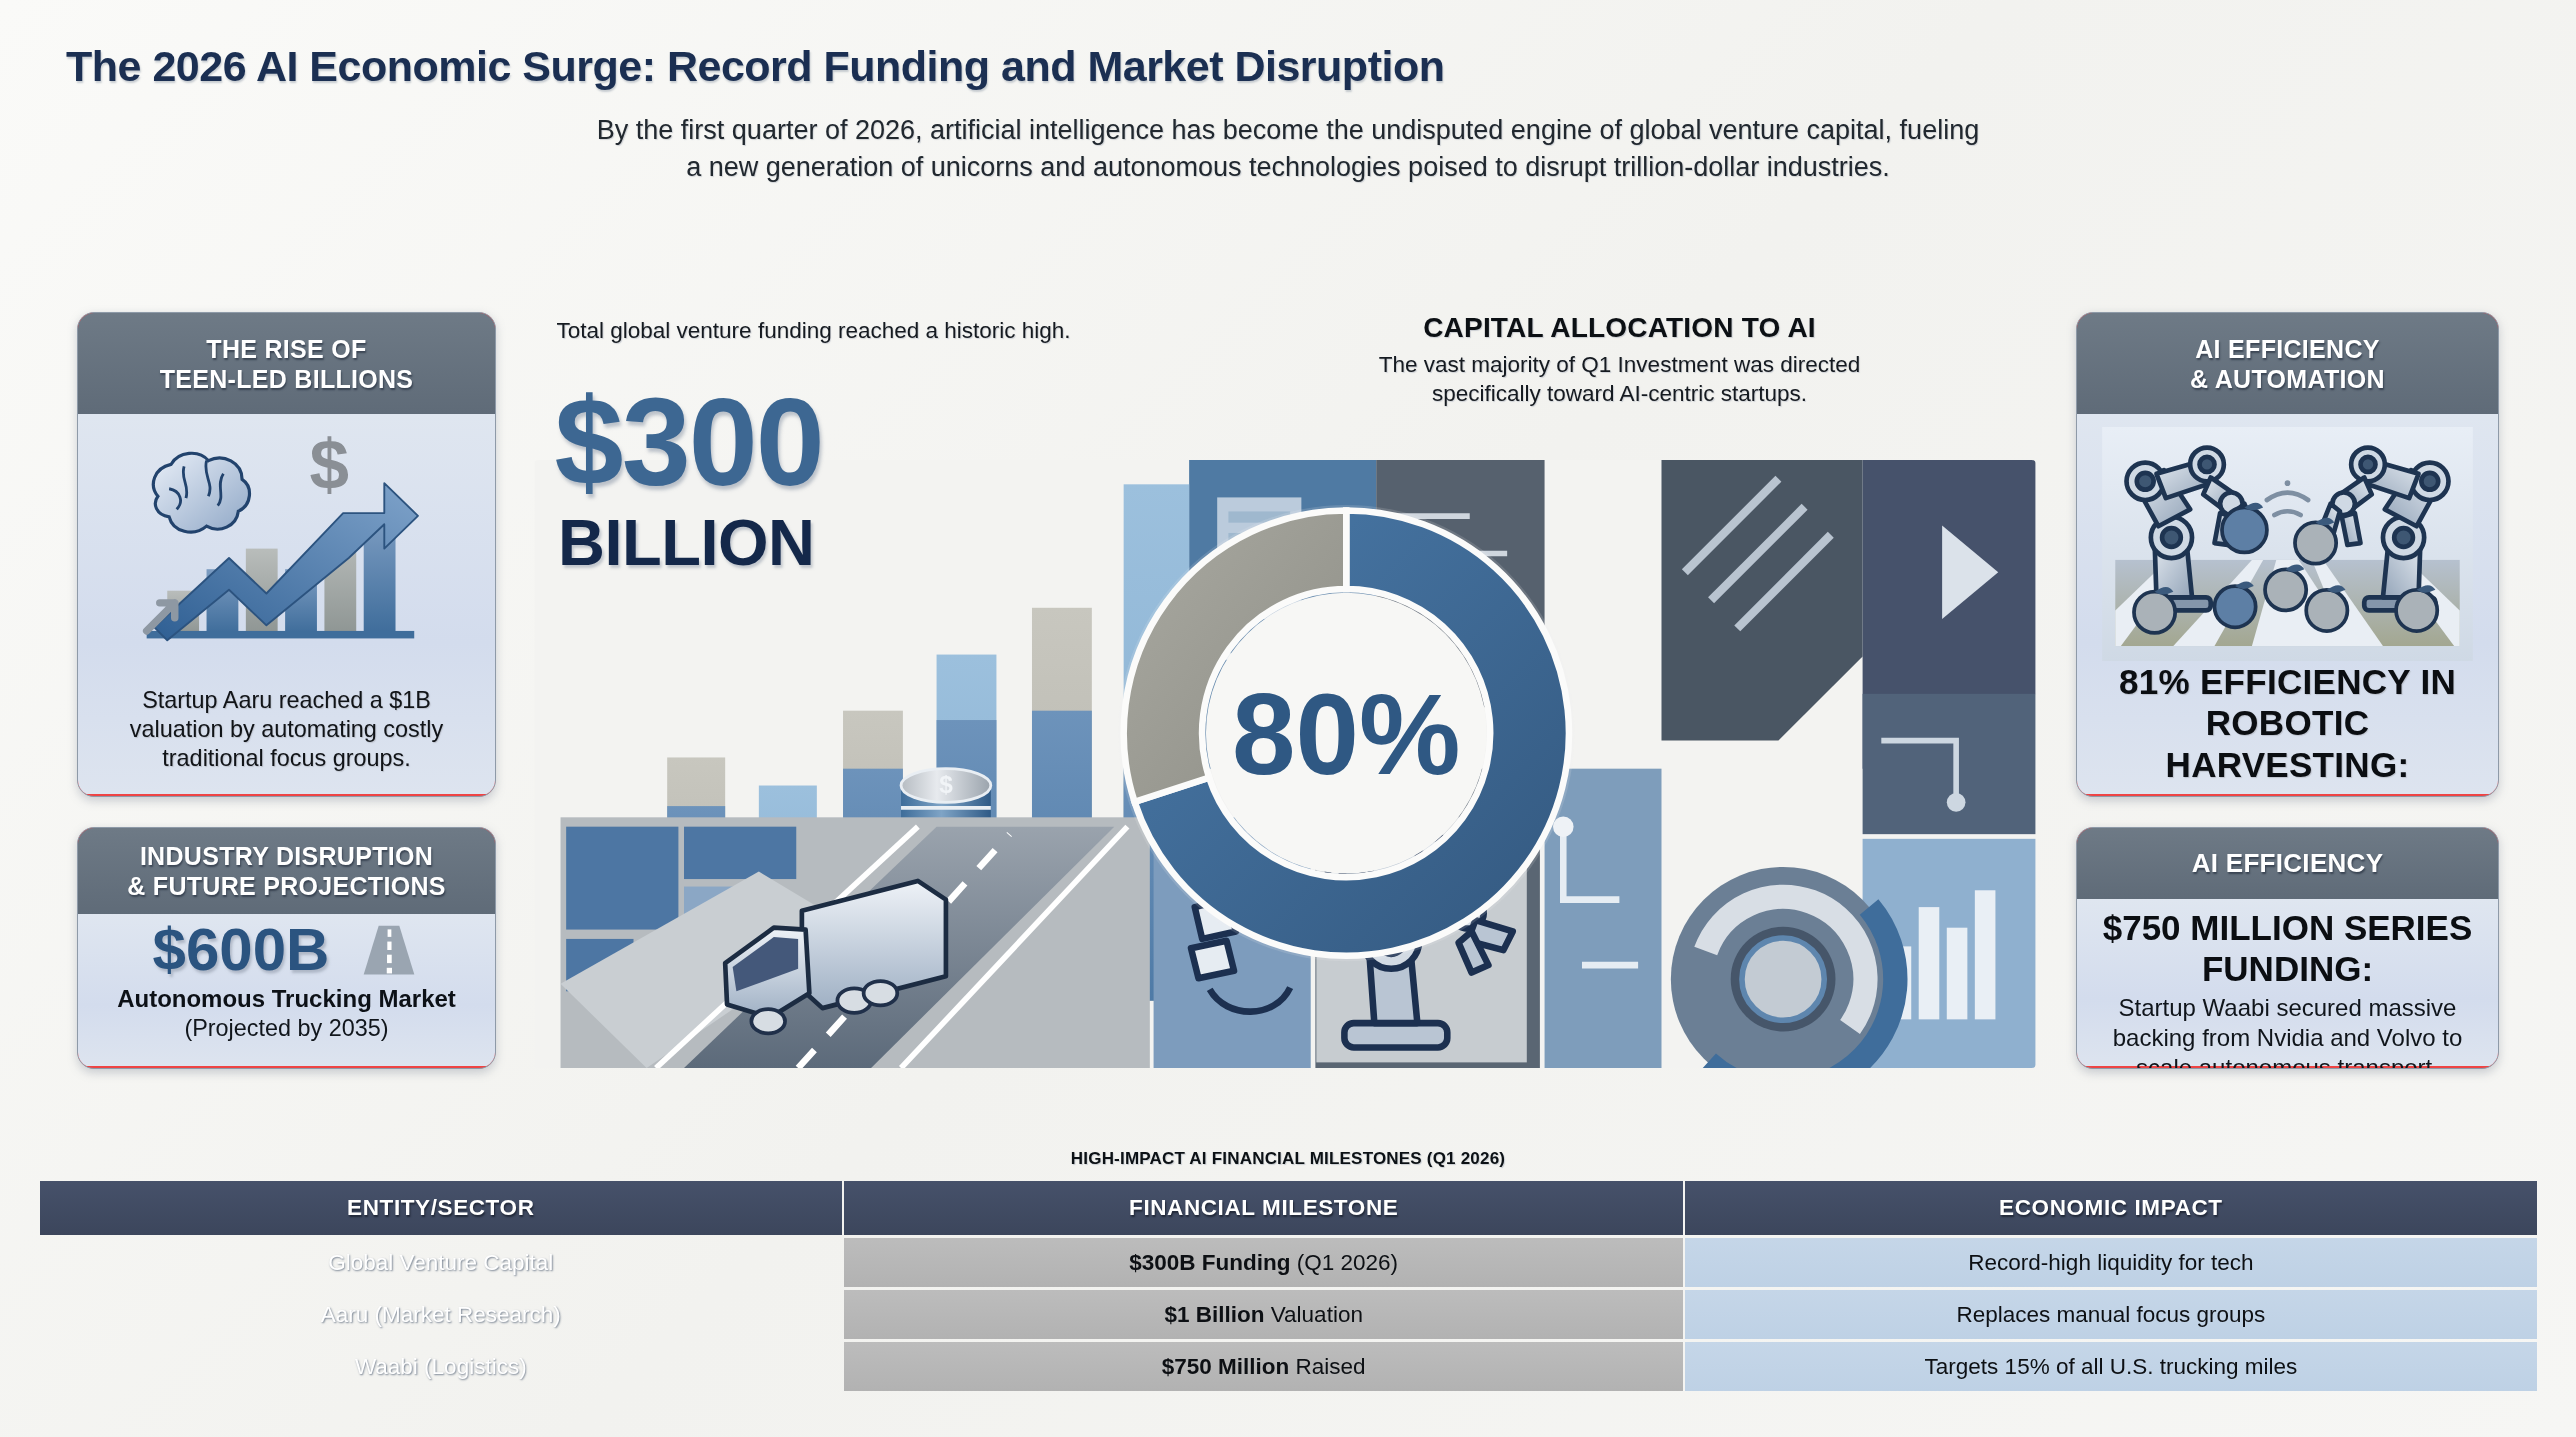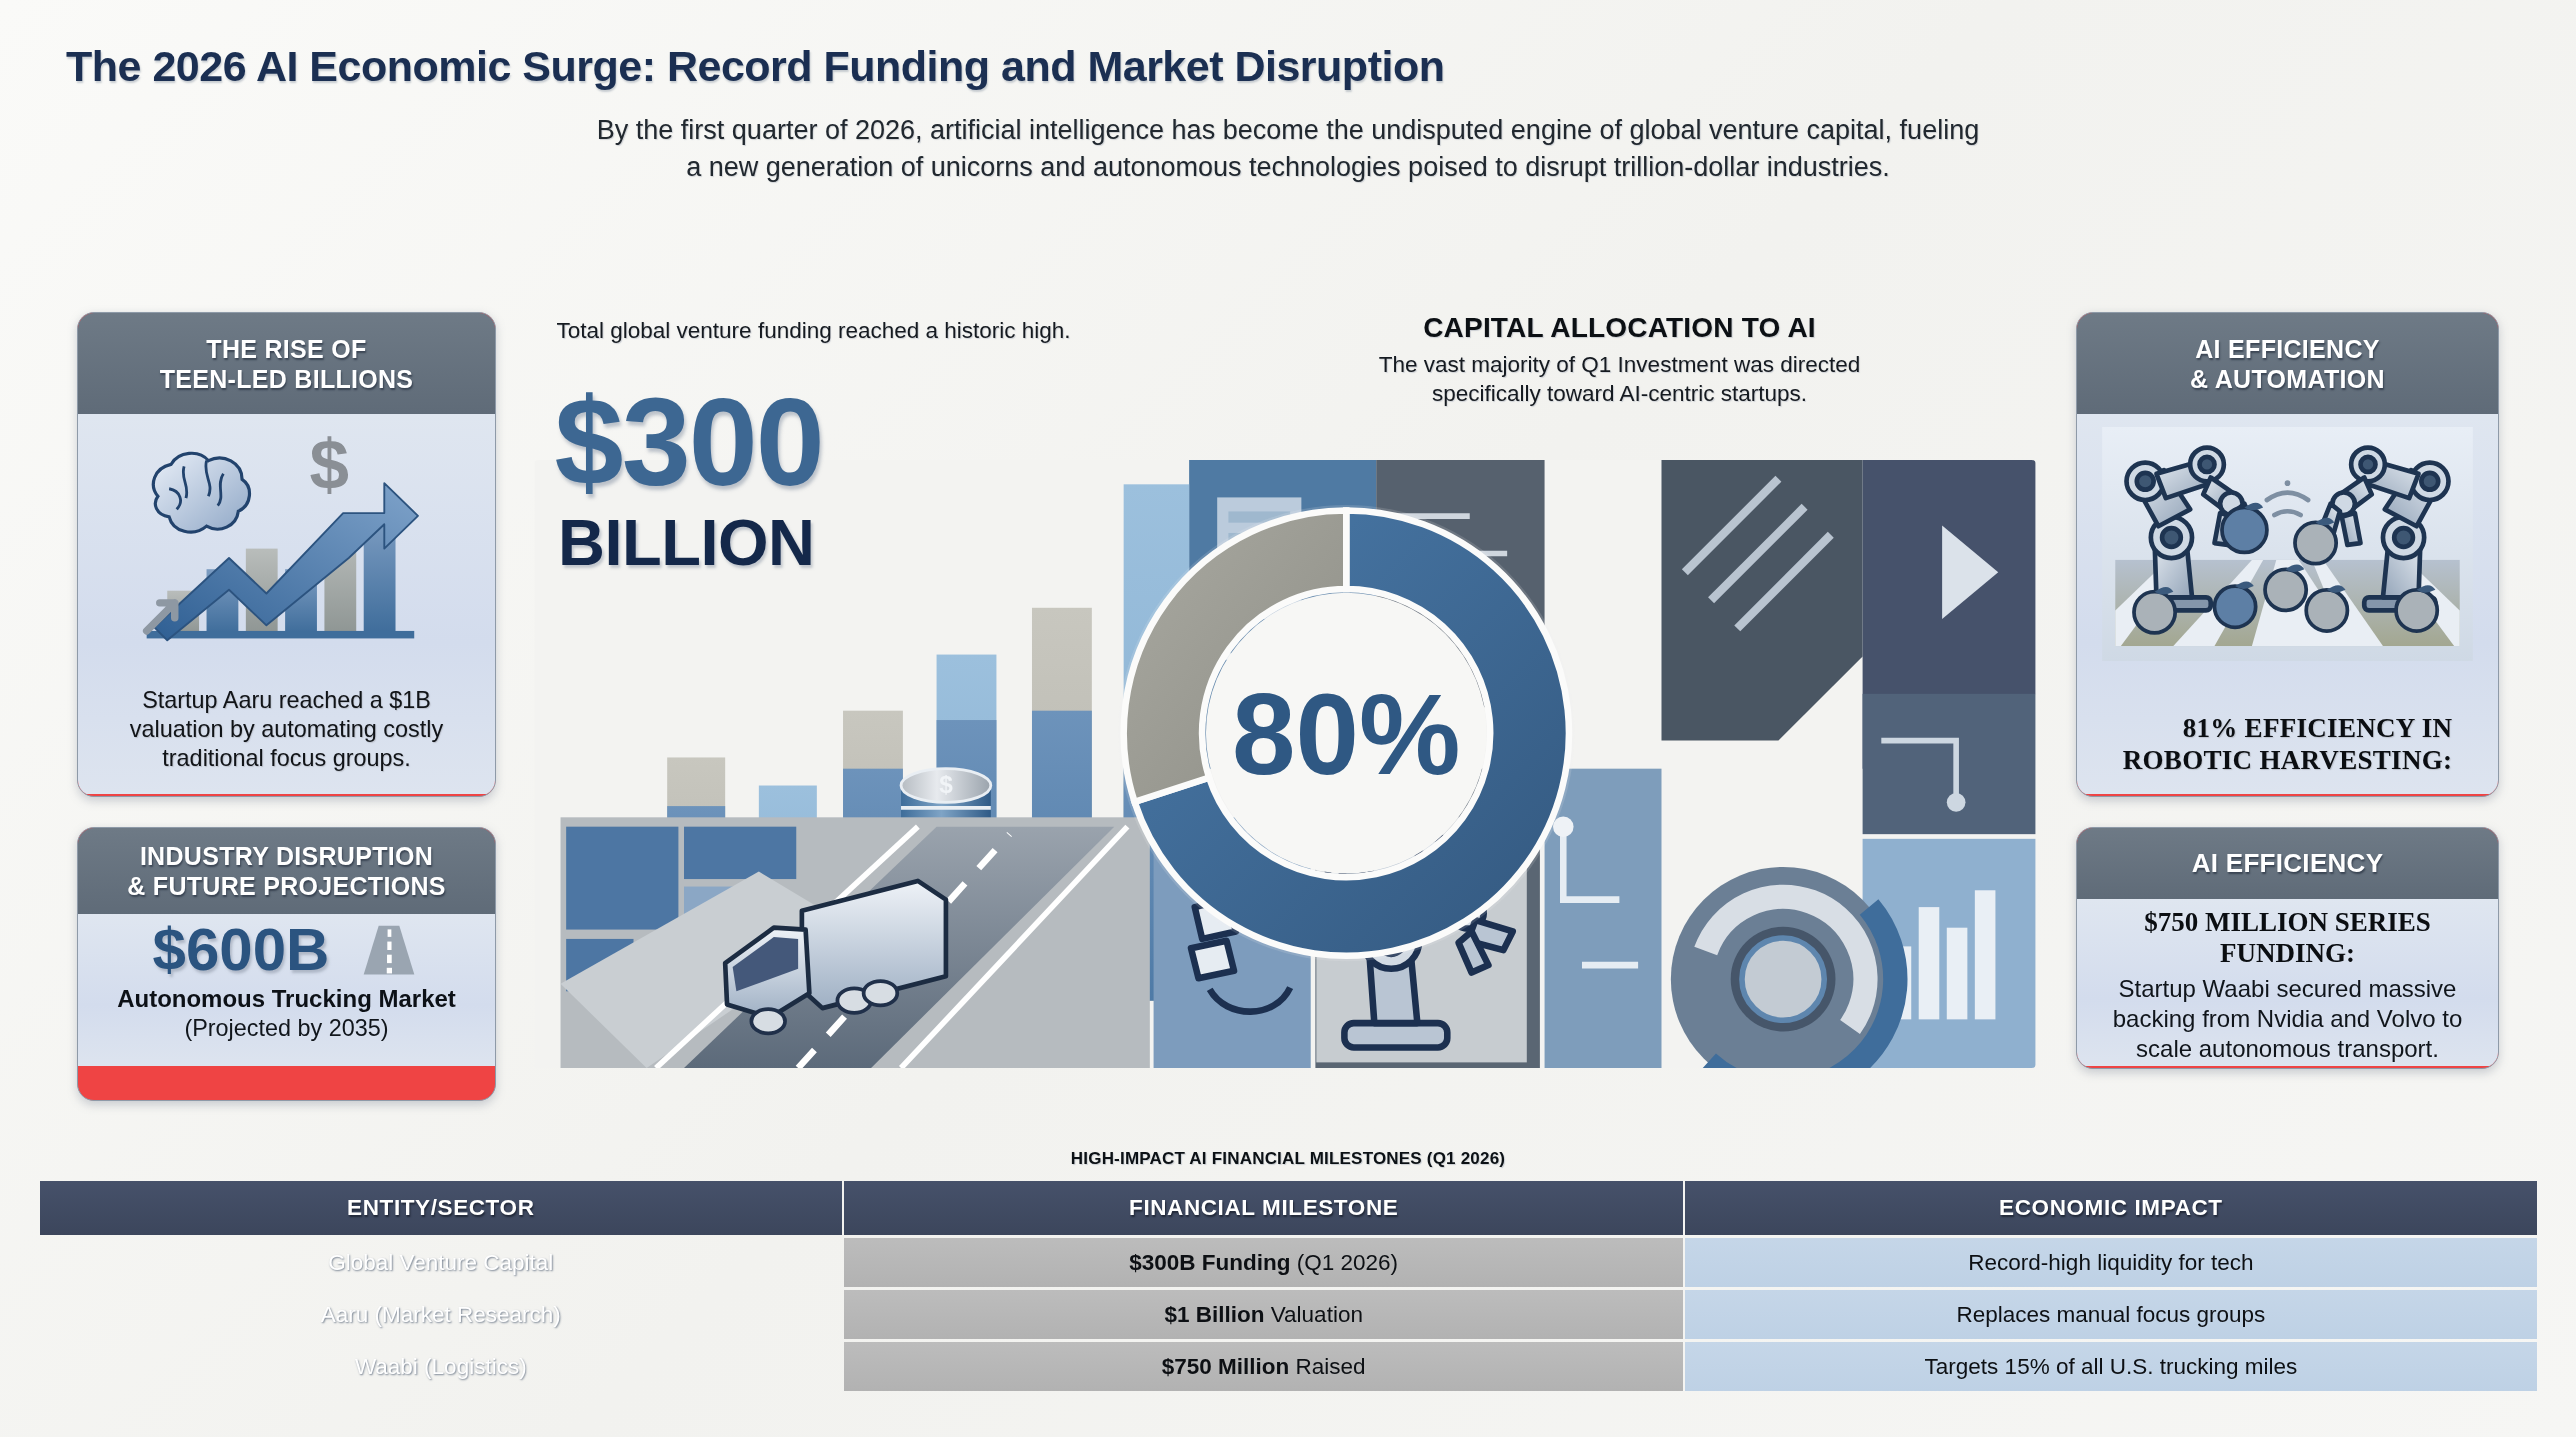--- a/index.html
+++ b/index.html
@@ -64,42 +64,42 @@
   .card-cap {
     text-align: center; color: #111418; line-height: 1.25;
     text-shadow: 0.9px 0.9px 0.9px rgba(175,180,190,0.7);
   }
 
   #card-rise        { left: 77px;  top: 11.2px;  width: 419px; height: 485px; }
   #card-rise .card-head { height: 101px; font-size: 25px; padding: 0 13px; }
   #card-rise .card-body { height: 380px; justify-content: space-between; padding-bottom: 20.6px;}
   #card-rise .card-cap  { font-size: 23.4px; }
 
-  #card-disrupt     { left: 77px;  top: 526px; width: 419px; height: 274px; }
+  #card-disrupt     { left: 77px;  top: 526px; width: 419px; height: 242px; }
   #card-disrupt .card-head { height: 86px; font-size: 25px; padding: 0 9.4px; }
   #card-disrupt .card-body { height: 152px; padding-top: 5.6px; }
 
   #card-auto        { left: 2076px; top: 11.2px;  width: 423px; height: 485px; }
   #card-auto .card-head { height: 101px; font-size: 25px; padding: 0 13px; }
   #card-auto .card-body { height: 380px; justify-content: space-between; padding-bottom: 17px;}
   #card-auto .card-cap  { font-size: 26px; font-weight: bold; letter-spacing: 0.3px; }
 
   #card-eff         { left: 2076px; top: 526px; width: 423px; height: 242px; }
   #card-eff .card-head { height: 71px; font-size: 26px; }
   #card-eff .card-body { height: 167px; padding-top: 7.5px; }
 
   .big-money {
     font-size: 60px; font-weight: bold; color: #2b5480;
     text-shadow: 1.9px 2.8px 2.8px rgba(140,150,165,0.55);
     line-height: 1;
   }
   .money-row { display: flex; align-items: center; gap: 29px; }
   .sub-bold { font-size: 24px; font-weight: bold; color: #0d1117; margin-top: 5.6px; }
   .sub-plain { font-size: 23.4px; color: #11161c; margin-top: 1.9px; }
-  .eff-big { font-size: 27px; font-weight: bold; color: #0b0e12; text-align: right; line-height:1.18;font-family:Liberation Serif, serif; }
+  .eff-big { font-size: 35px; font-weight: bold; color: #0b0e12; text-align: center; line-height:1.18; }
   .eff-txt { font-size: 24px; color: #10151b; text-align: center; line-height: 1.26; margin-top: 3.7px; }
 
   
   .centerpanel {
     position: absolute; left: 534px; top: 11.2px;
     width: 1502px; height: 756px;
   }
   .cp-head { position: absolute; left: 22.5px; top: 0; width: 711px; }
   .cp-head .h { font-size: 28px; font-weight: bold; color: #0c1014; letter-spacing: 0.2px;
                 text-shadow: 0.9px 0.9px 0.9px rgba(175,180,190,0.6); }

